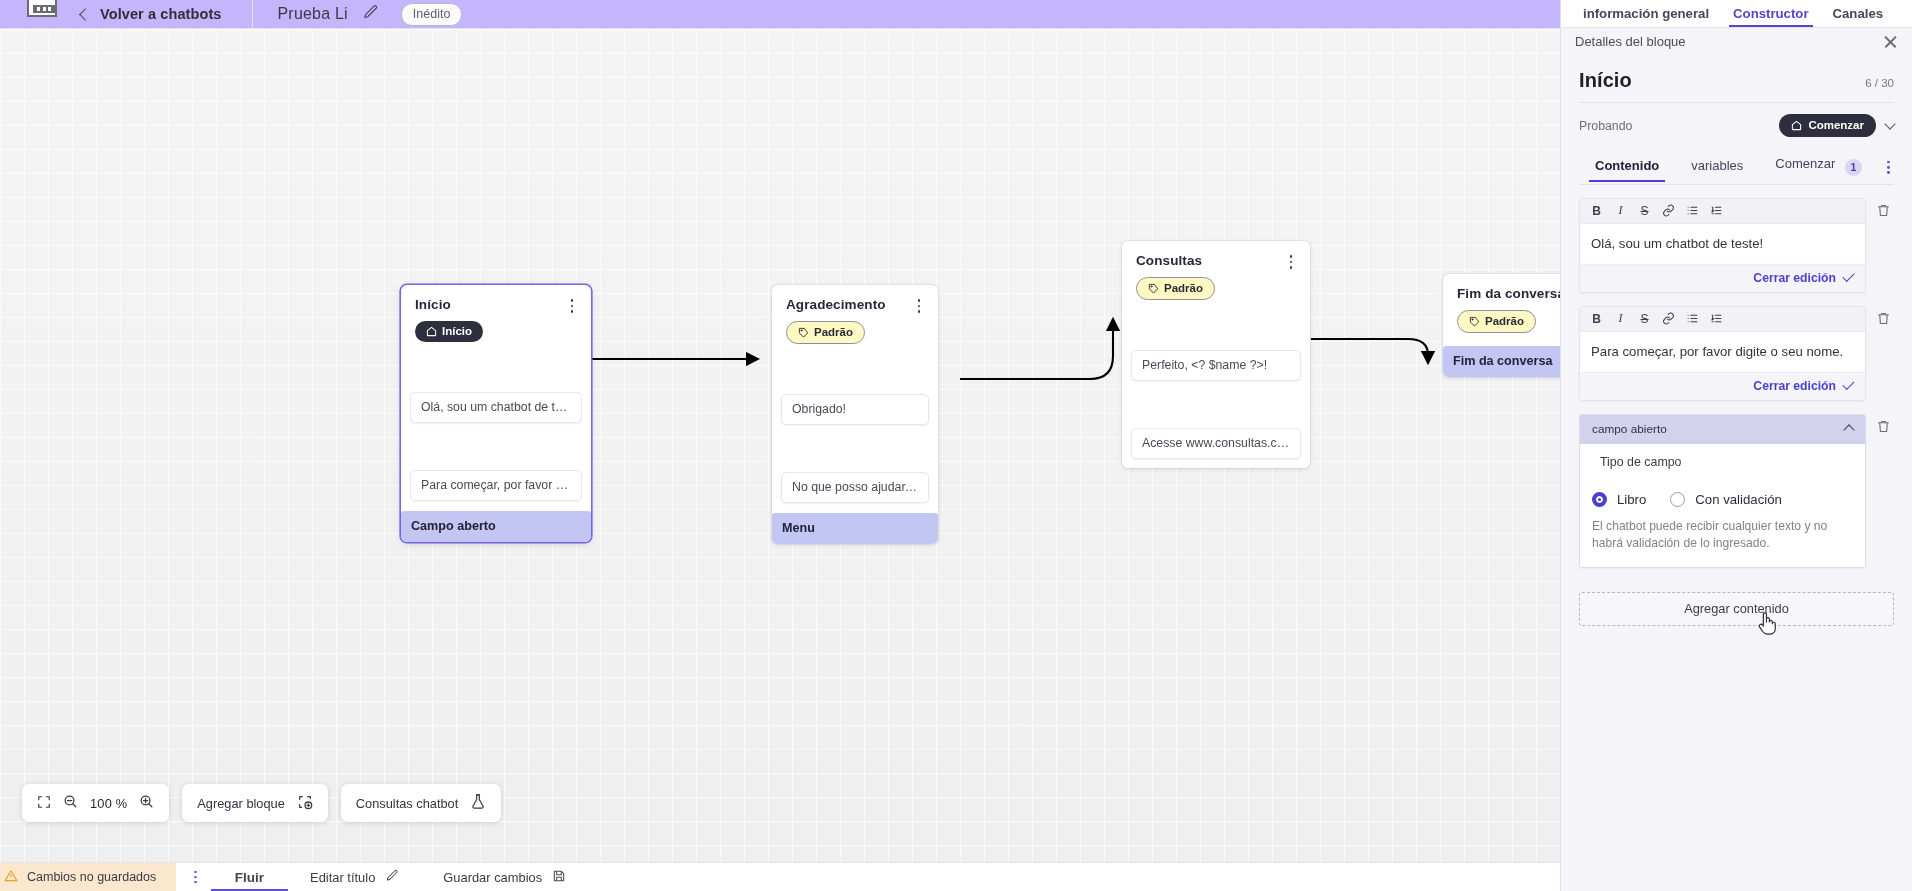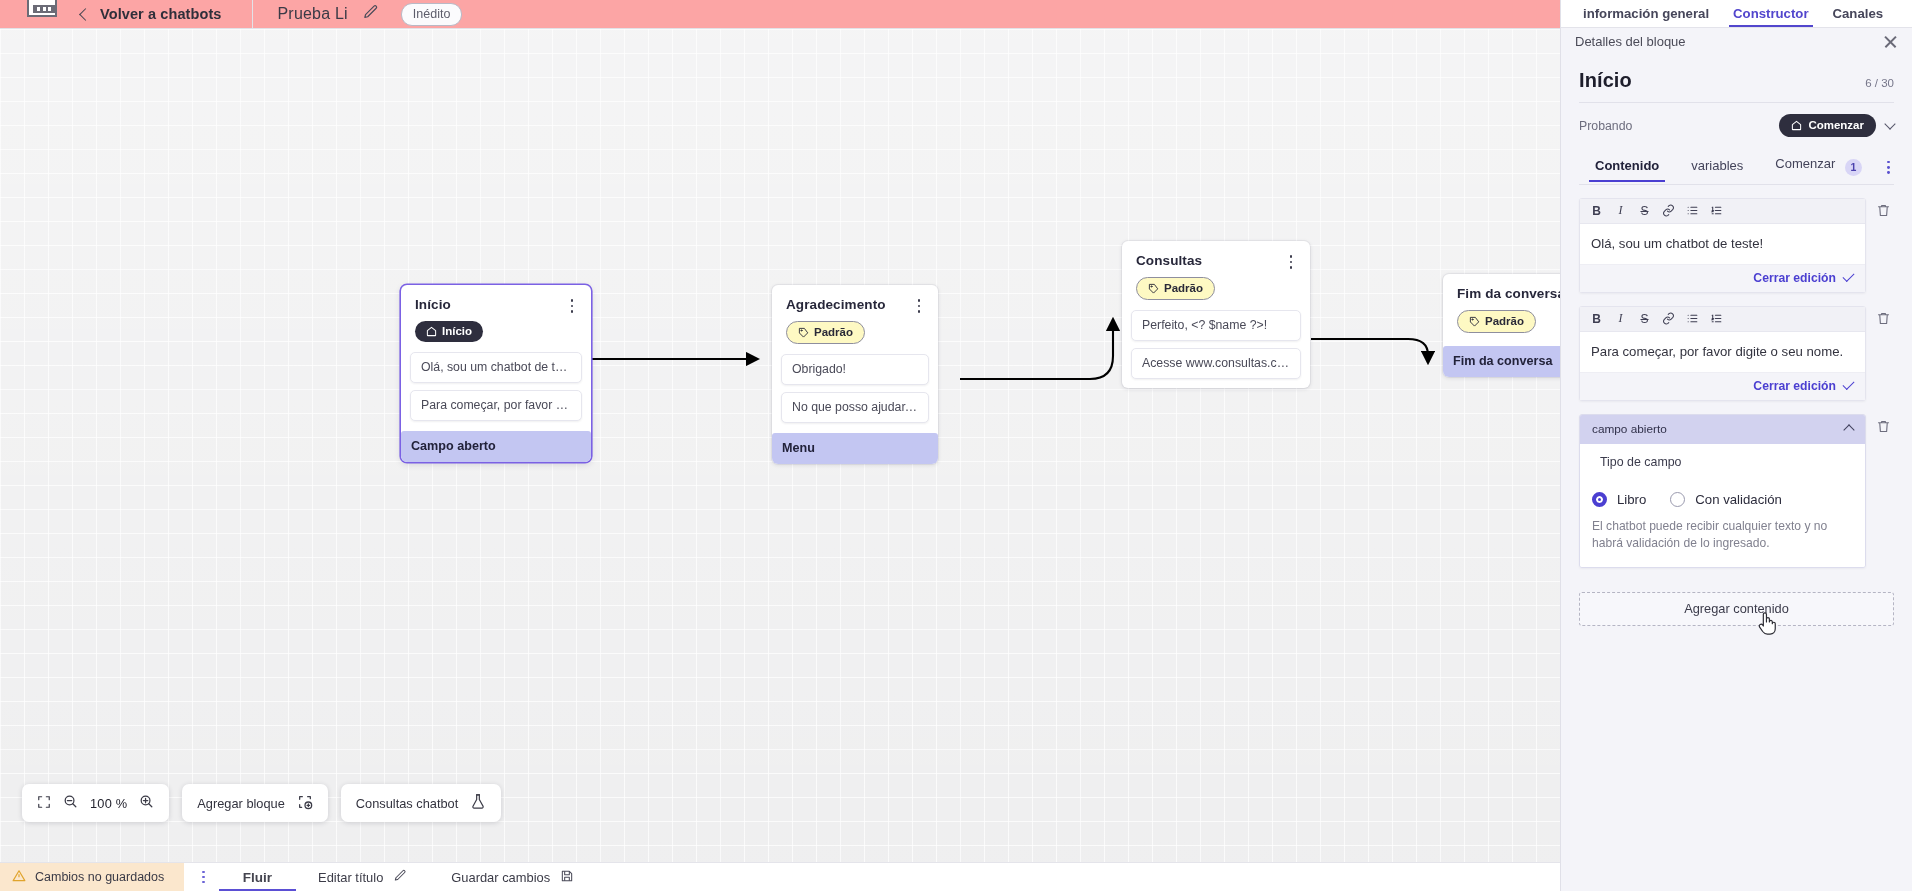--- a/index.html
+++ b/index.html
@@ -7,21 +7,21 @@
     width: 1912px; height: 891px;
     font-family: "Liberation Sans", sans-serif;
     background: #ffffff;
     overflow: hidden;
   }
   body { position: relative; }
 
   
   .topbar {
     position: absolute; left: 0; top: 0; width: 1560px; height: 29px;
-    background: #fca5a5; border-bottom: 1px solid #e2e2e8;
+    background: #c4b5fd; border-bottom: 1px solid #e2e2e8;
     display: flex; align-items: center;
   }
   .logo-box {
     width: 34px; height: 30px; margin-left: 25px;
     display: flex; align-items: flex-start; justify-content: center;
     overflow: hidden;
   }
   .logo-glyph {
     width: 30px; height: 30px; border: 2px solid #6b6b76;
     position: relative; margin-top: -12px; background: #fff;
@@ -93,20 +93,21 @@
     font-size: 11.5px; font-weight: 700; border-radius: 12px; padding: 4px 11px 5px;
   }
   .tag-dark { background: #2e2e3e; color: #ffffff; }
   .tag-outline { background: #fef9c3; color: #2a2a38; border: 1.2px solid #8e8e9e; font-weight: 700; }
   .node-rows { padding: 10px 9px 9px; display: flex; flex-direction: column; gap: 7px; }
   .row-msg {
     background: #ffffff; border: 1px solid #e6e6ee; border-radius: 5px;
     padding: 7px 10px 8px; font-size: 12.3px; color: #4a4a58;
     white-space: nowrap; overflow: hidden; text-overflow: ellipsis;
     box-shadow: 0 1px 2px rgba(40,40,60,.07);
+    margin-top: 40px;
   }
   .row-field {
     background: #c3c6f2; border-radius: 3px; padding: 8px 10px 9px;
     font-size: 12.6px; color: #22223a; font-weight: 700;
     margin: 3px -9px -9px; width: calc(100% + 18px);
   }
 
   .conn { position: absolute; left: 0; top: 0; width: 1560px; height: 833px;
           pointer-events: none; overflow: visible; }
 
@@ -121,21 +122,21 @@
   .fb .zoomval { font-size: 12.8px; color: #24242f; letter-spacing:.2px; }
 
   
   .bottombar {
     position: absolute; left: 0; bottom: 0; width: 1560px; height: 29px;
     background: #ffffff; border-top: 1px solid #e4e4ea;
     display: flex; align-items: center;
   }
   .unsaved {
     background: #fbe7cd; height: 29px; display: flex; align-items: center;
-    gap: 9px; padding: 0 20px 0 12px; font-size: 12.5px; color: #3a3a46; text-align: right;
+    gap: 9px; padding: 0 20px 0 4px; font-size: 12.5px; color: #3a3a46; text-align: right;
   }
   .bb-kebab { margin: 0 14px 0 18px; display:flex; flex-direction:column; gap:2.5px; cursor:pointer; }
   .bb-kebab i { width:2.6px; height:2.6px; border-radius:50%; background:#6b63d6; display:block; }
   .bb-tab {
     position: relative; height: 29px; display: flex; align-items: center;
     padding: 0 24px; font-size: 13.5px; color: #44444f; cursor: pointer; font-weight: 600;
   }
   .bb-tab.active::after {
     content: ""; position: absolute; left: 0; right: 0; bottom: 0;
     height: 2.5px; background: #5b4fd4;

